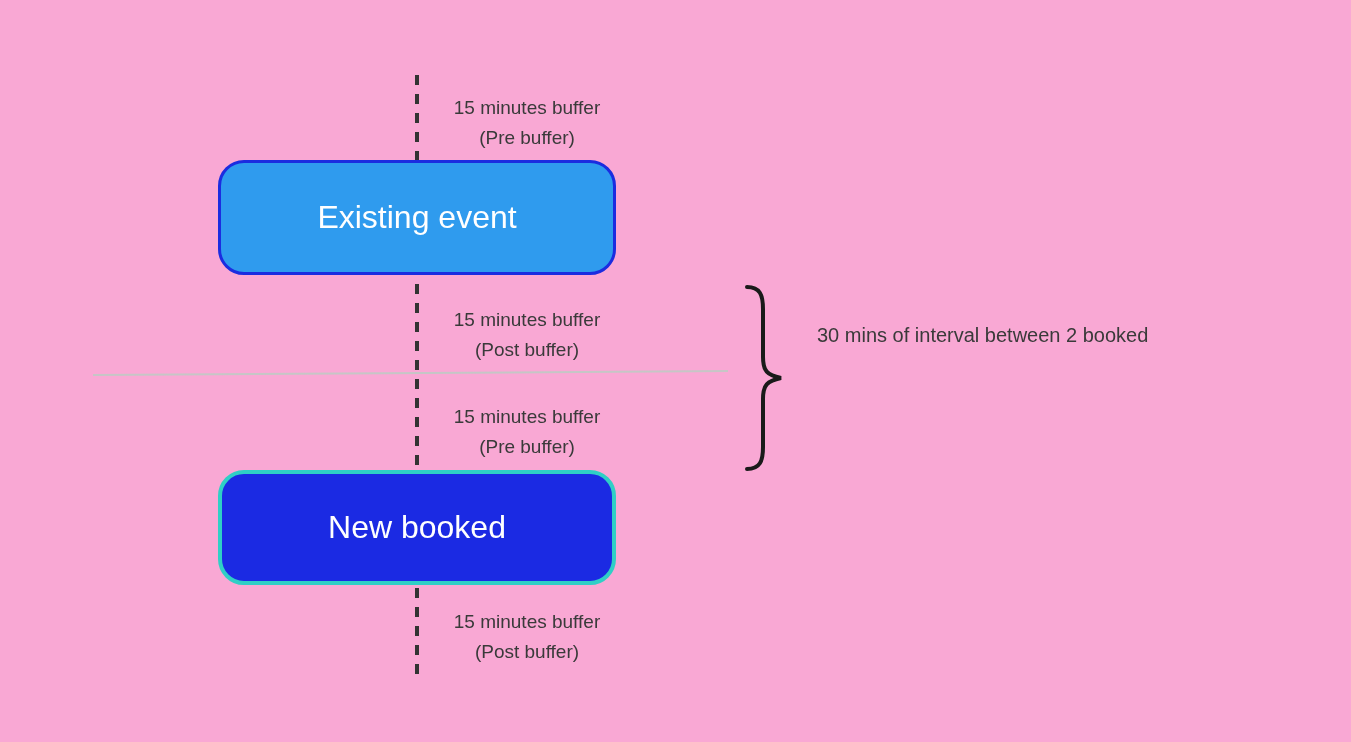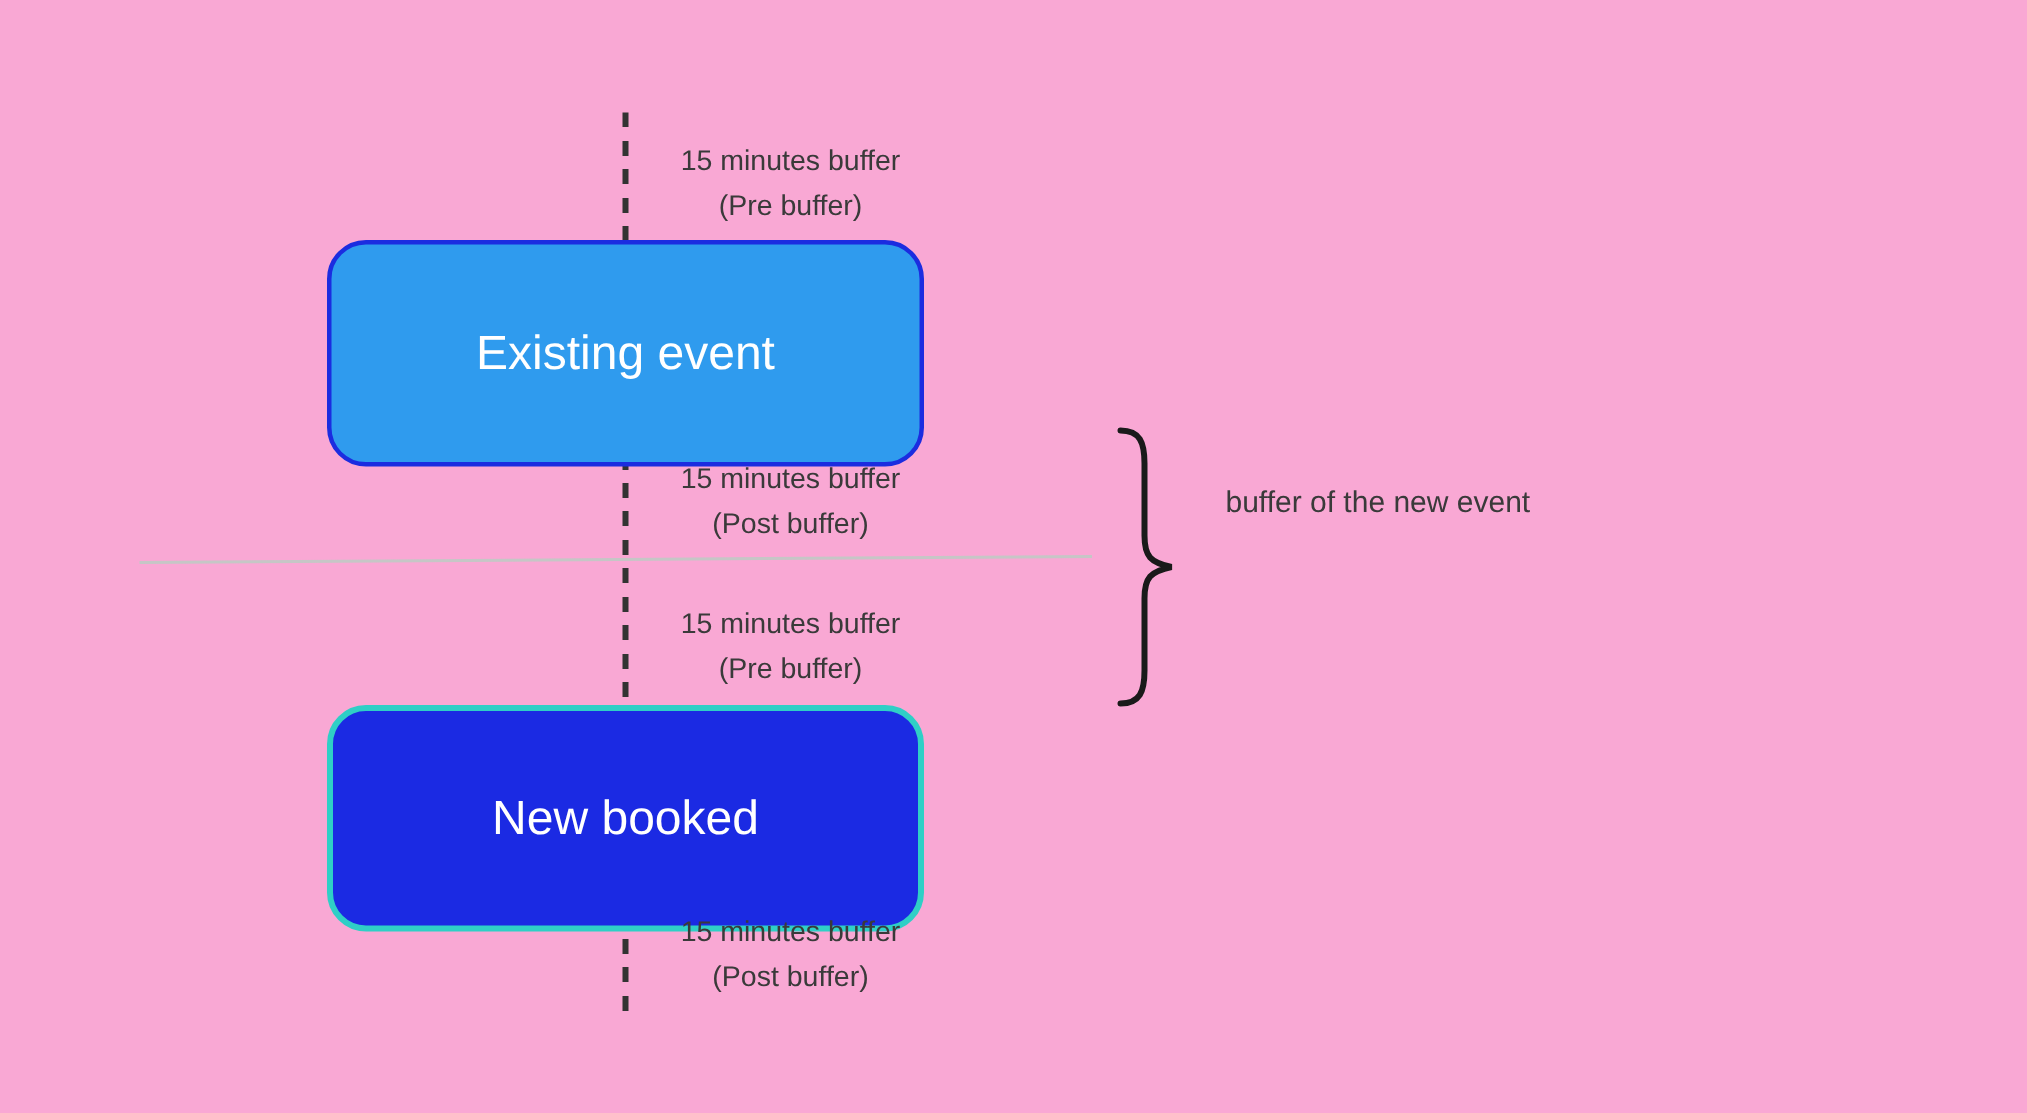--- a/index.html
+++ b/index.html
@@ -25,21 +25,21 @@
     background: repeating-linear-gradient(180deg,
       #333333 0px, #333333 10px,
       transparent 10px, transparent 19px);
     z-index: 1;
   }
   
   .event-box {
     position: absolute;
     left: 218px;
     width: 398px;
-    height: 151px;
+    height: 115px;
     box-sizing: border-box;
     border-radius: 26px;
     display: flex;
     align-items: center;
     justify-content: center;
     color: #ffffff;
     font-size: 32px;
     z-index: 2;
   }
   .event-existing {
@@ -134,16 +134,16 @@
   <div class="buffer-label buffer-4">
     <div>15 minutes buffer</div>
     <div>(Post buffer)</div>
   </div>
 
   <svg class="brace" viewBox="0 0 44 190" xmlns="http://www.w3.org/2000/svg">
     <path d="M3,4 C16,4 19,12 19,26 L19,74 C19,88 23,92 37,95 C23,98 19,102 19,116 L19,164 C19,178 16,186 3,186" fill="none" stroke="#1a1a1a" stroke-width="4" stroke-linecap="round"></path>
   </svg>
 
   <div class="annotation">
-    <div>buffer of the new event</div>
+    <div>30 mins of interval between 2 booked</div>
   </div>
 
 </div>
 
 </body></html>

